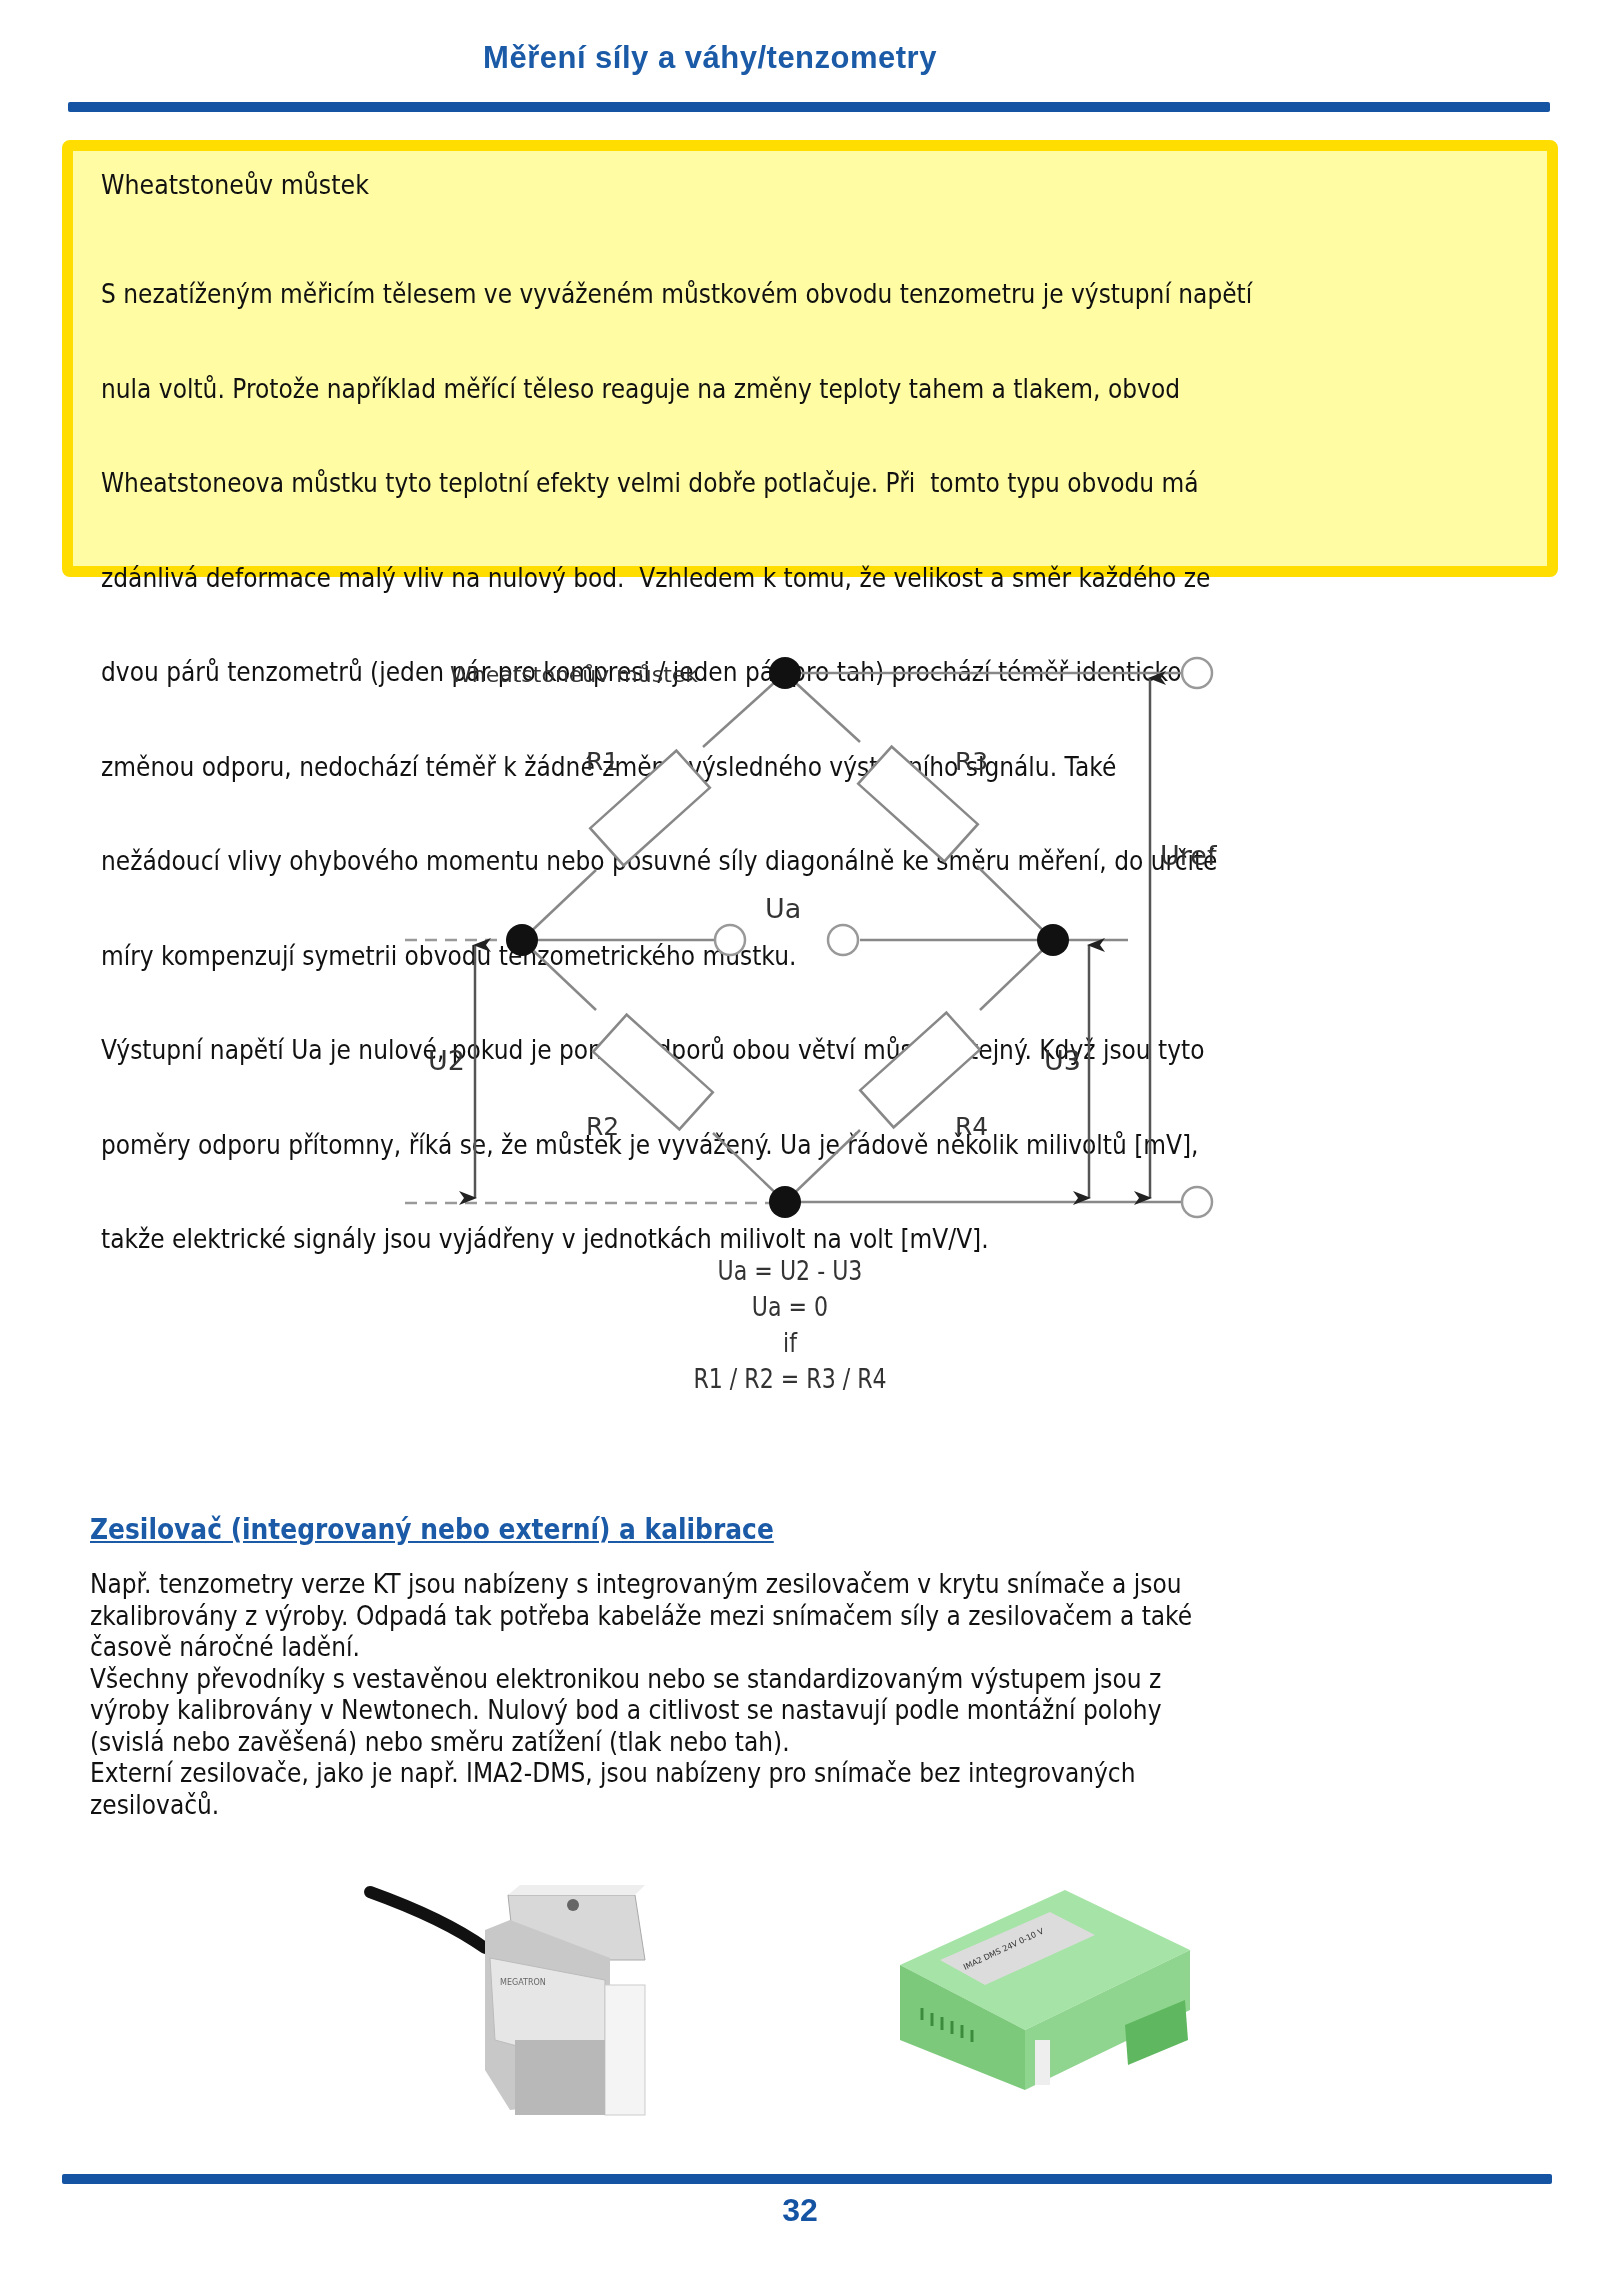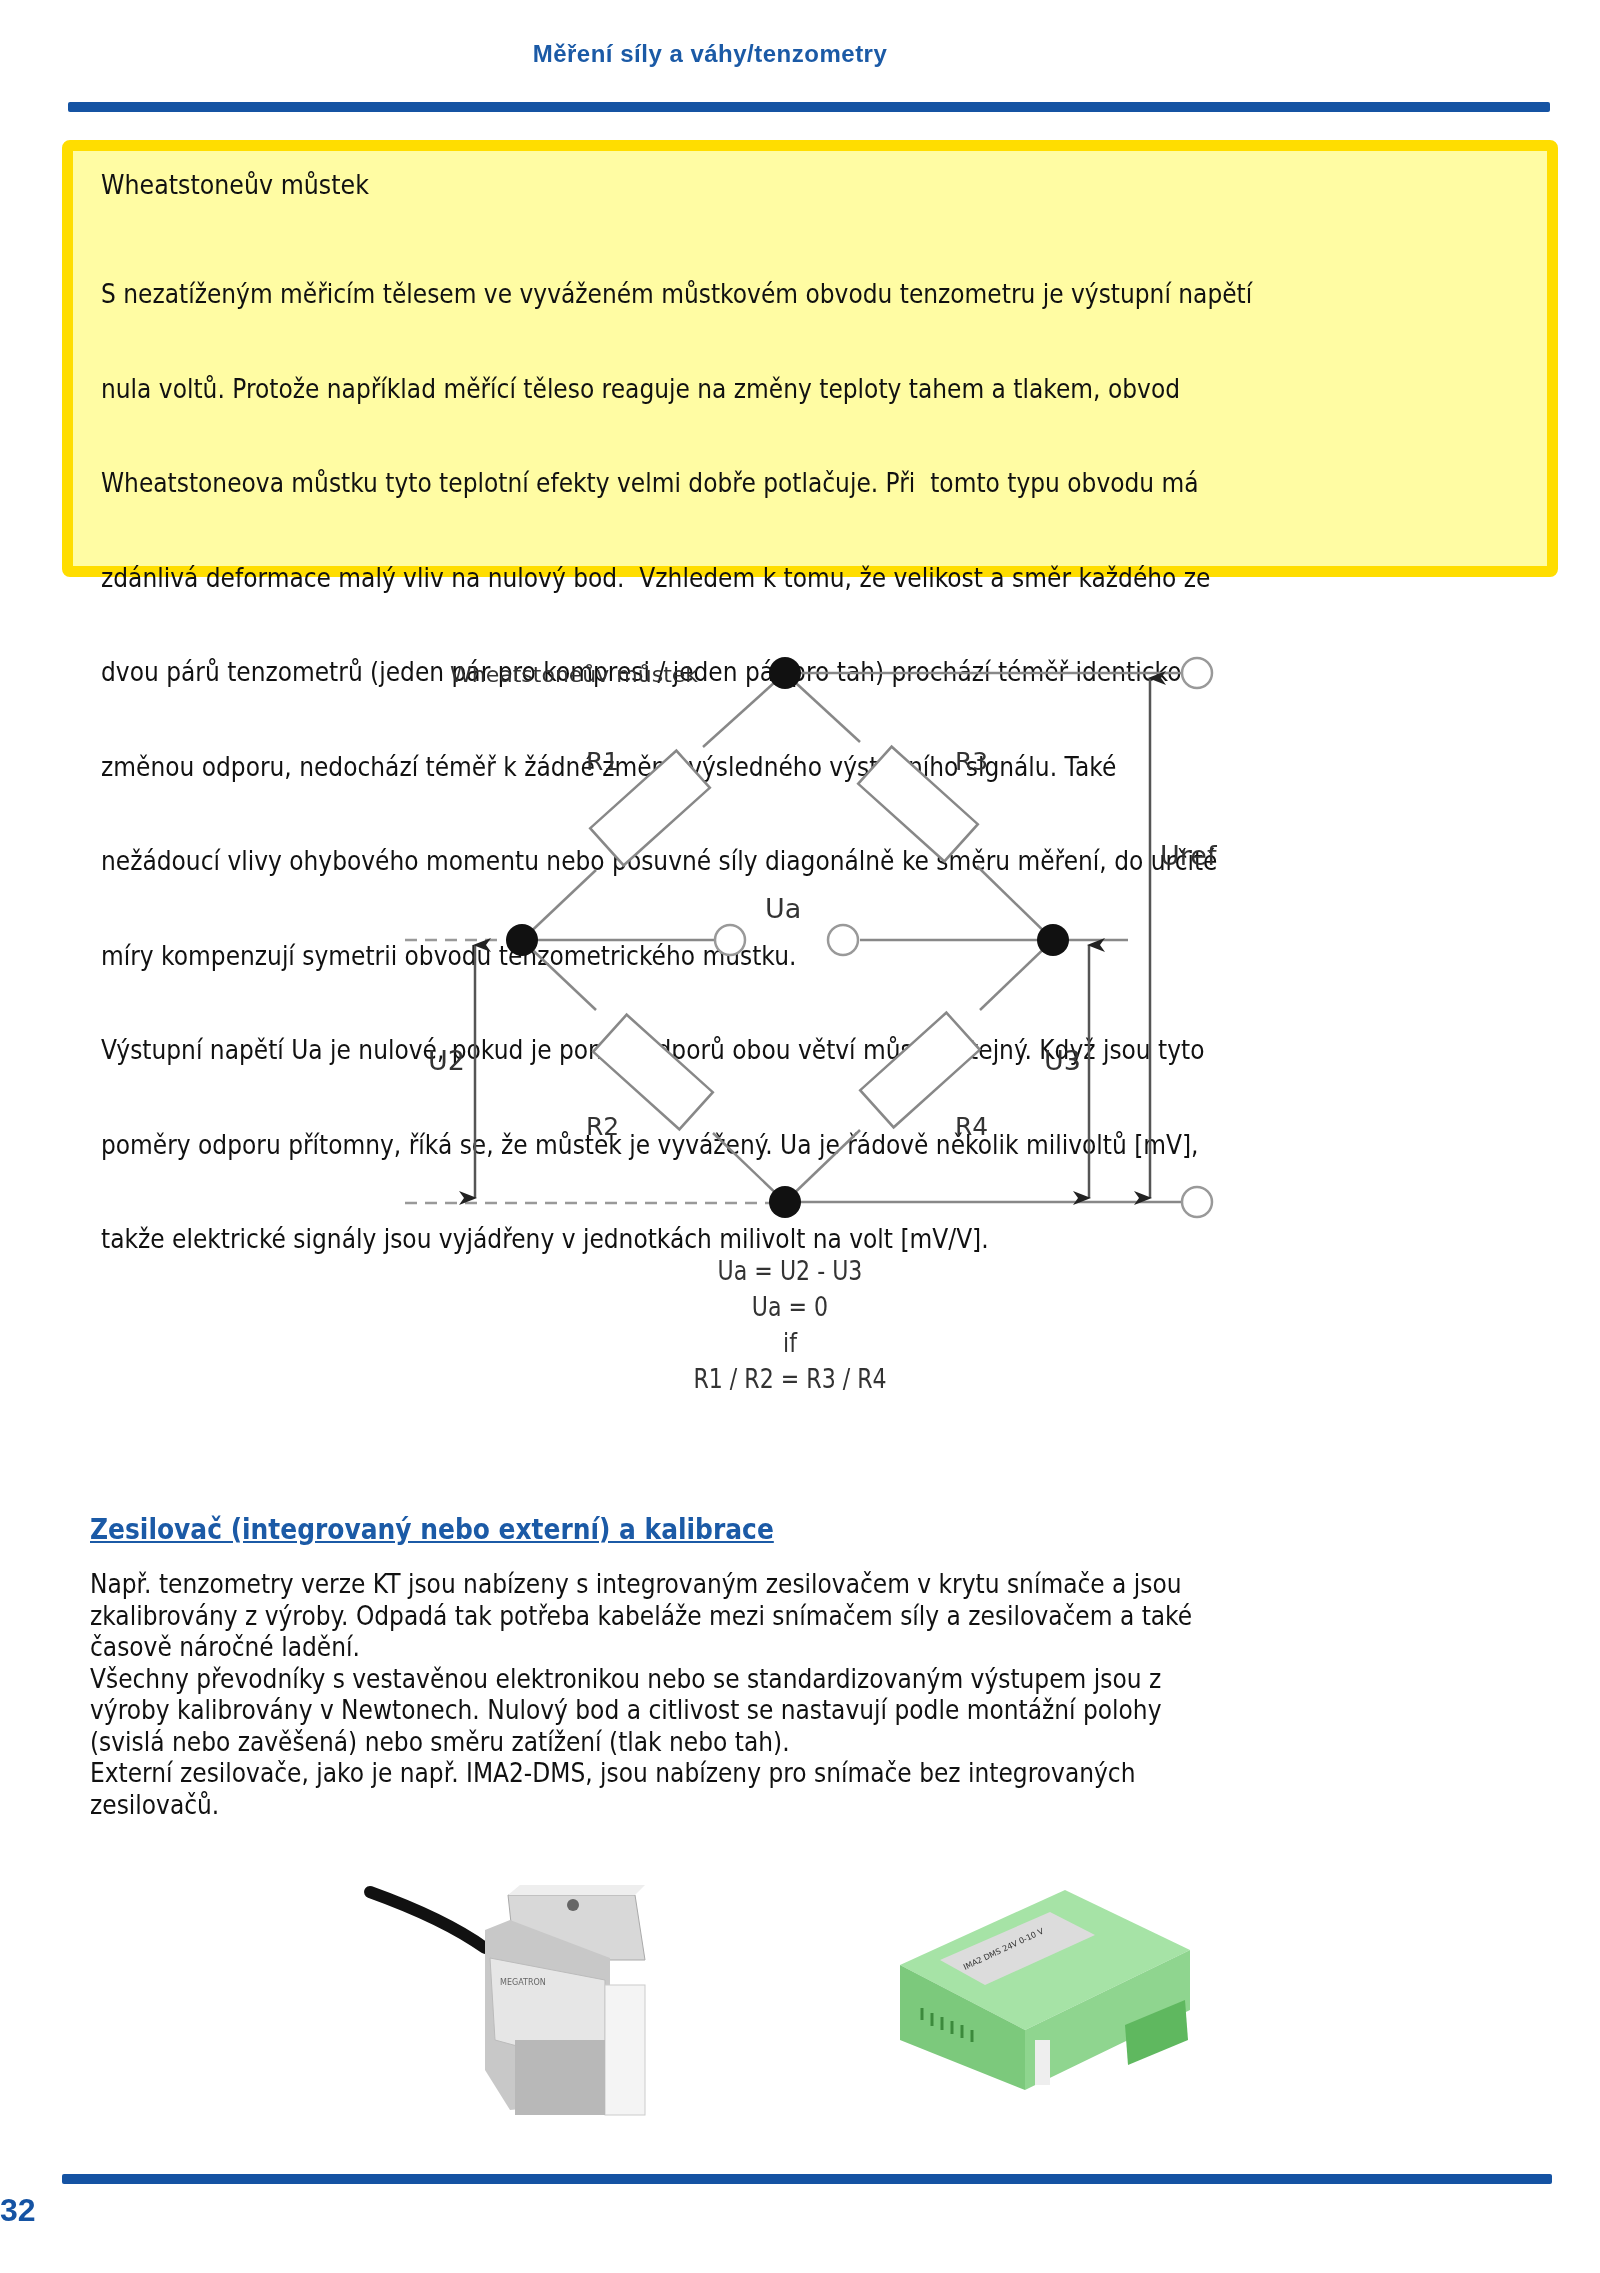--- a/index.html
+++ b/index.html
@@ -1,37 +1,37 @@
 <!DOCTYPE html>
 <html><head>
 <meta charset="utf-8">
 <style>
   html, body { margin:0; padding:0; background:#ffffff; }
   body { width:1600px; height:2273px; position:relative; overflow:hidden;
          font-family:"DejaVu Sans Condensed","DejaVu Sans",sans-serif; color:#111; }
   .page-title { position:absolute; top:40px; left:0; width:1420px; text-align:center;
-         font-family:"Liberation Sans",sans-serif; font-size:24px; color:#1b5aa6; font-weight:bold; letter-spacing:0.5px; }
+         font-family:"Liberation Sans",sans-serif; font-size:31px; color:#1b5aa6; font-weight:bold; letter-spacing:0.5px; }
   .rule { position:absolute; left:68px; width:1482px; height:10px; background:#1553a3; border-radius:2px; }
   .rule.top { top:102px; }
   .rule.bottom { top:2174px; left:62px; width:1490px; }
   .yellow-box { position:absolute; left:62px; top:140px; width:1496px; height:437px;
          background:#fffca3; border:11px solid #ffdd00; box-sizing:border-box; border-radius:8px; }
   .yb-title { position:absolute; left:28px; top:18px; font-size:27px; font-family:"DejaVu Sans",sans-serif; transform:scaleX(0.88); transform-origin:left; }
   .yb-body { position:absolute; left:28px; top:64px; width:1600px; font-size:27px; line-height:31.5px;
          font-family:"DejaVu Sans",sans-serif; transform:scaleX(0.865); transform-origin:left top; white-space:pre; }
   .yb-body div { white-space:pre; }
   svg.diagram { position:absolute; left:0; top:600px; }
   .formula { position:absolute; left:600px; width:380px; text-align:center; font-family:"DejaVu Sans",sans-serif; font-size:26px; color:#333; transform:scaleX(0.85); }
   .section-title { position:absolute; left:90px; top:1512px; font-size:29px; color:#1b5aa6; font-weight:bold;
          text-decoration:underline; font-family:"DejaVu Sans",sans-serif; transform:scaleX(0.86); transform-origin:left; }
   .section-body { position:absolute; left:90px; top:1568px; font-size:27px; line-height:31.5px;
          font-family:"DejaVu Sans",sans-serif; transform:scaleX(0.865); transform-origin:left top; }
   .section-body div { white-space:pre; }
   .photo { position:absolute; }
-  .page-number { position:absolute; top:2192px; left:0; width:1600px; font-family:"Liberation Sans",sans-serif;
+  .page-number { position:absolute; top:2192px; left:0; width:1600px; text-align:center; font-family:"Liberation Sans",sans-serif;
          font-size:32px; font-weight:bold; color:#1553a3; }
 </style>
 </head>
 <body>
 
 <div class="page-title">Měření síly a váhy/tenzometry</div>
 <div class="rule top"></div>
 
 <div class="yellow-box">
   <div class="yb-title">Wheatstoneův můstek</div>

